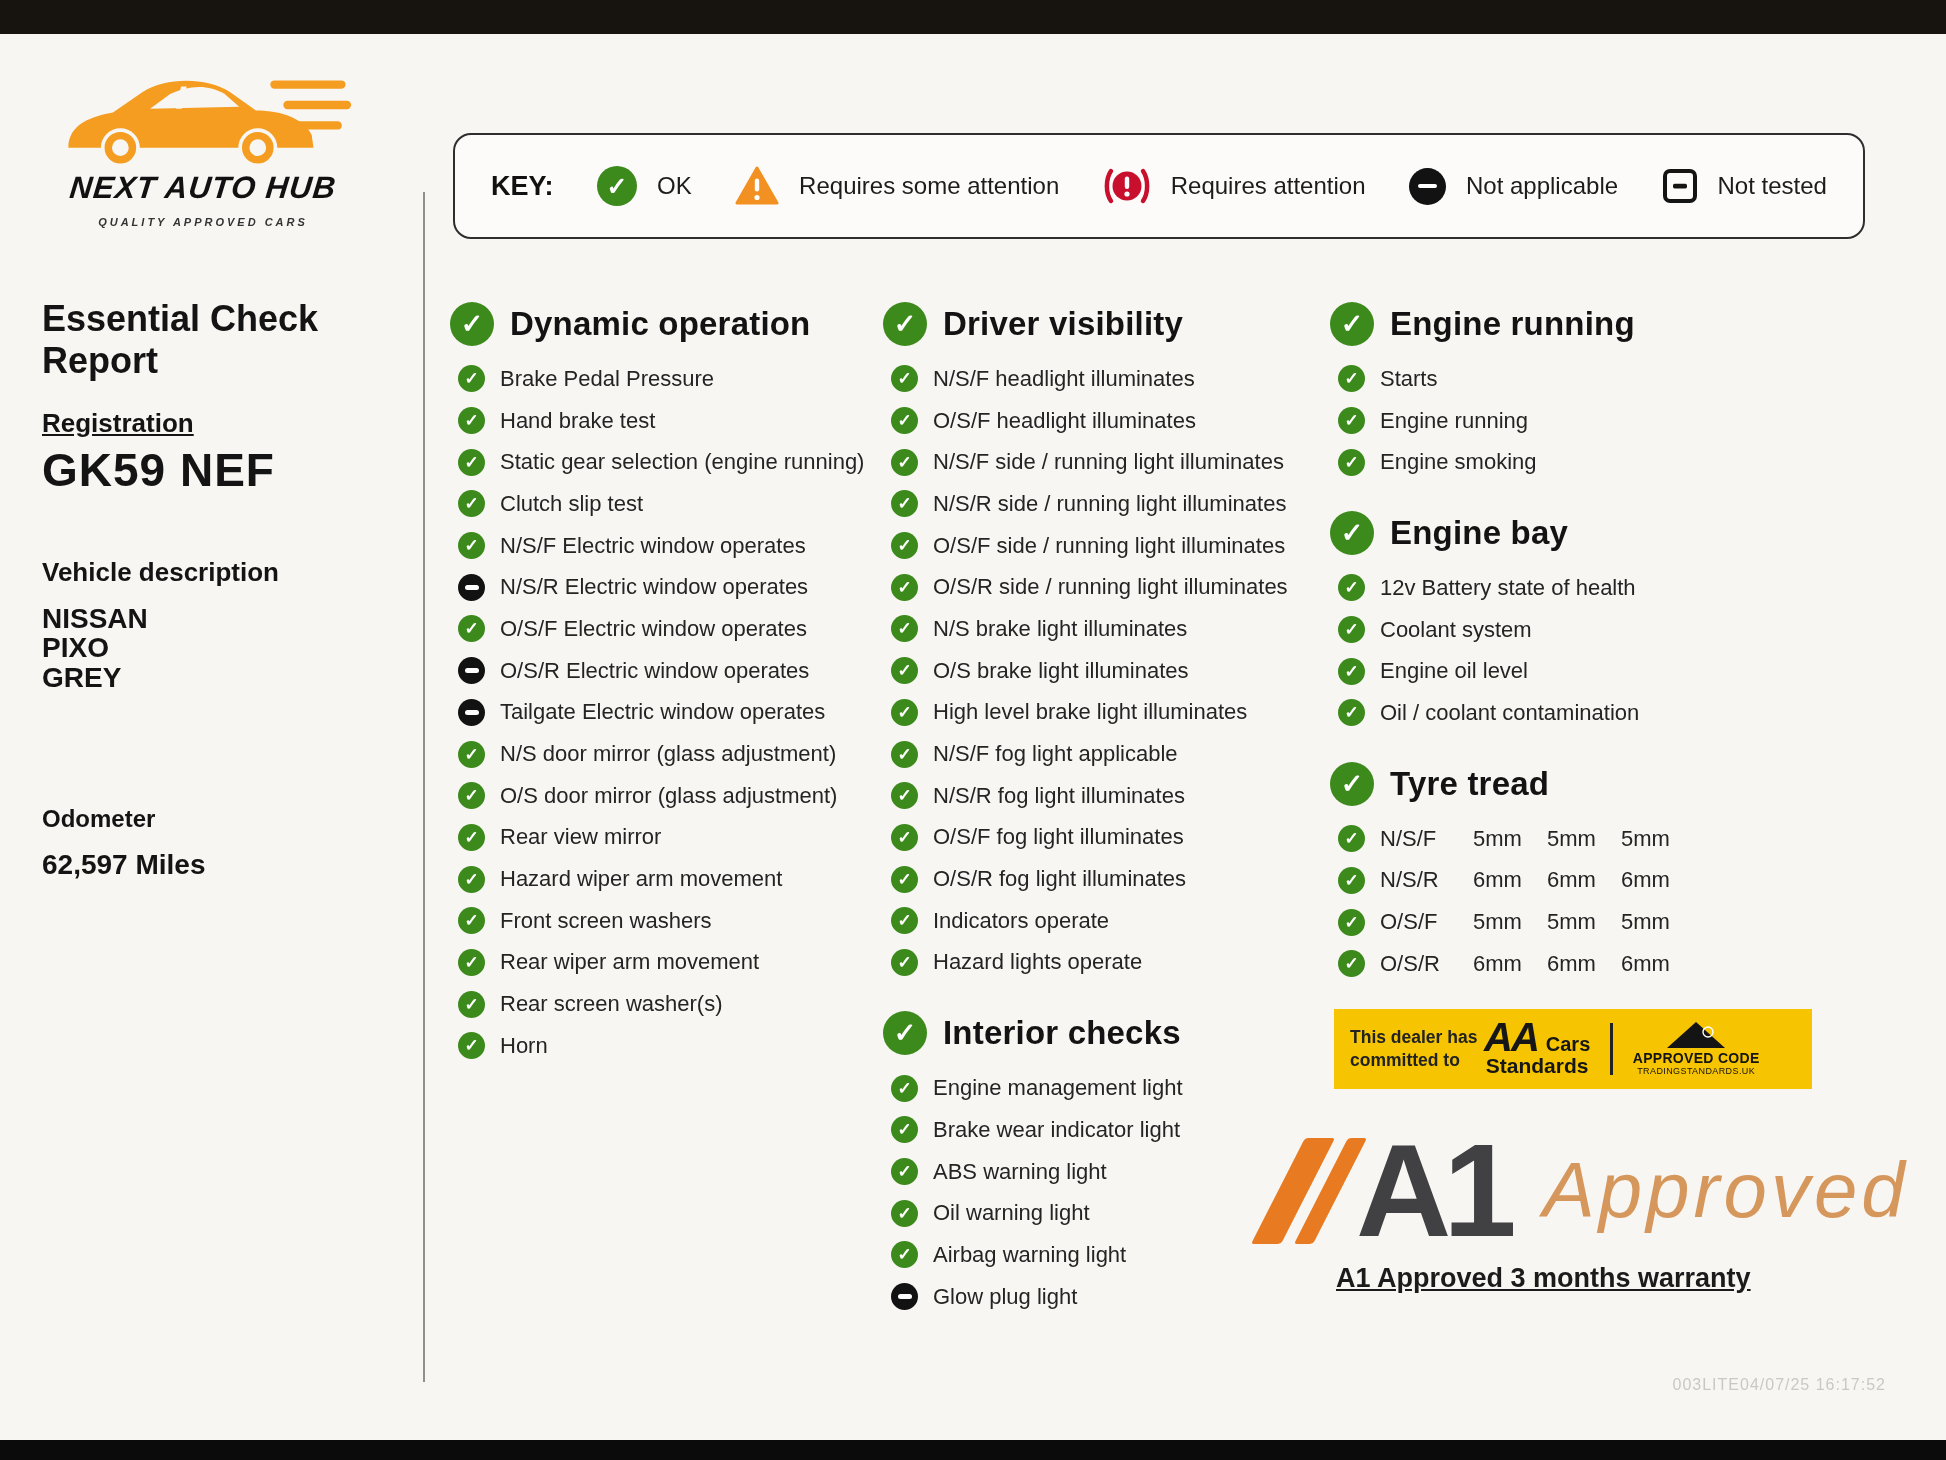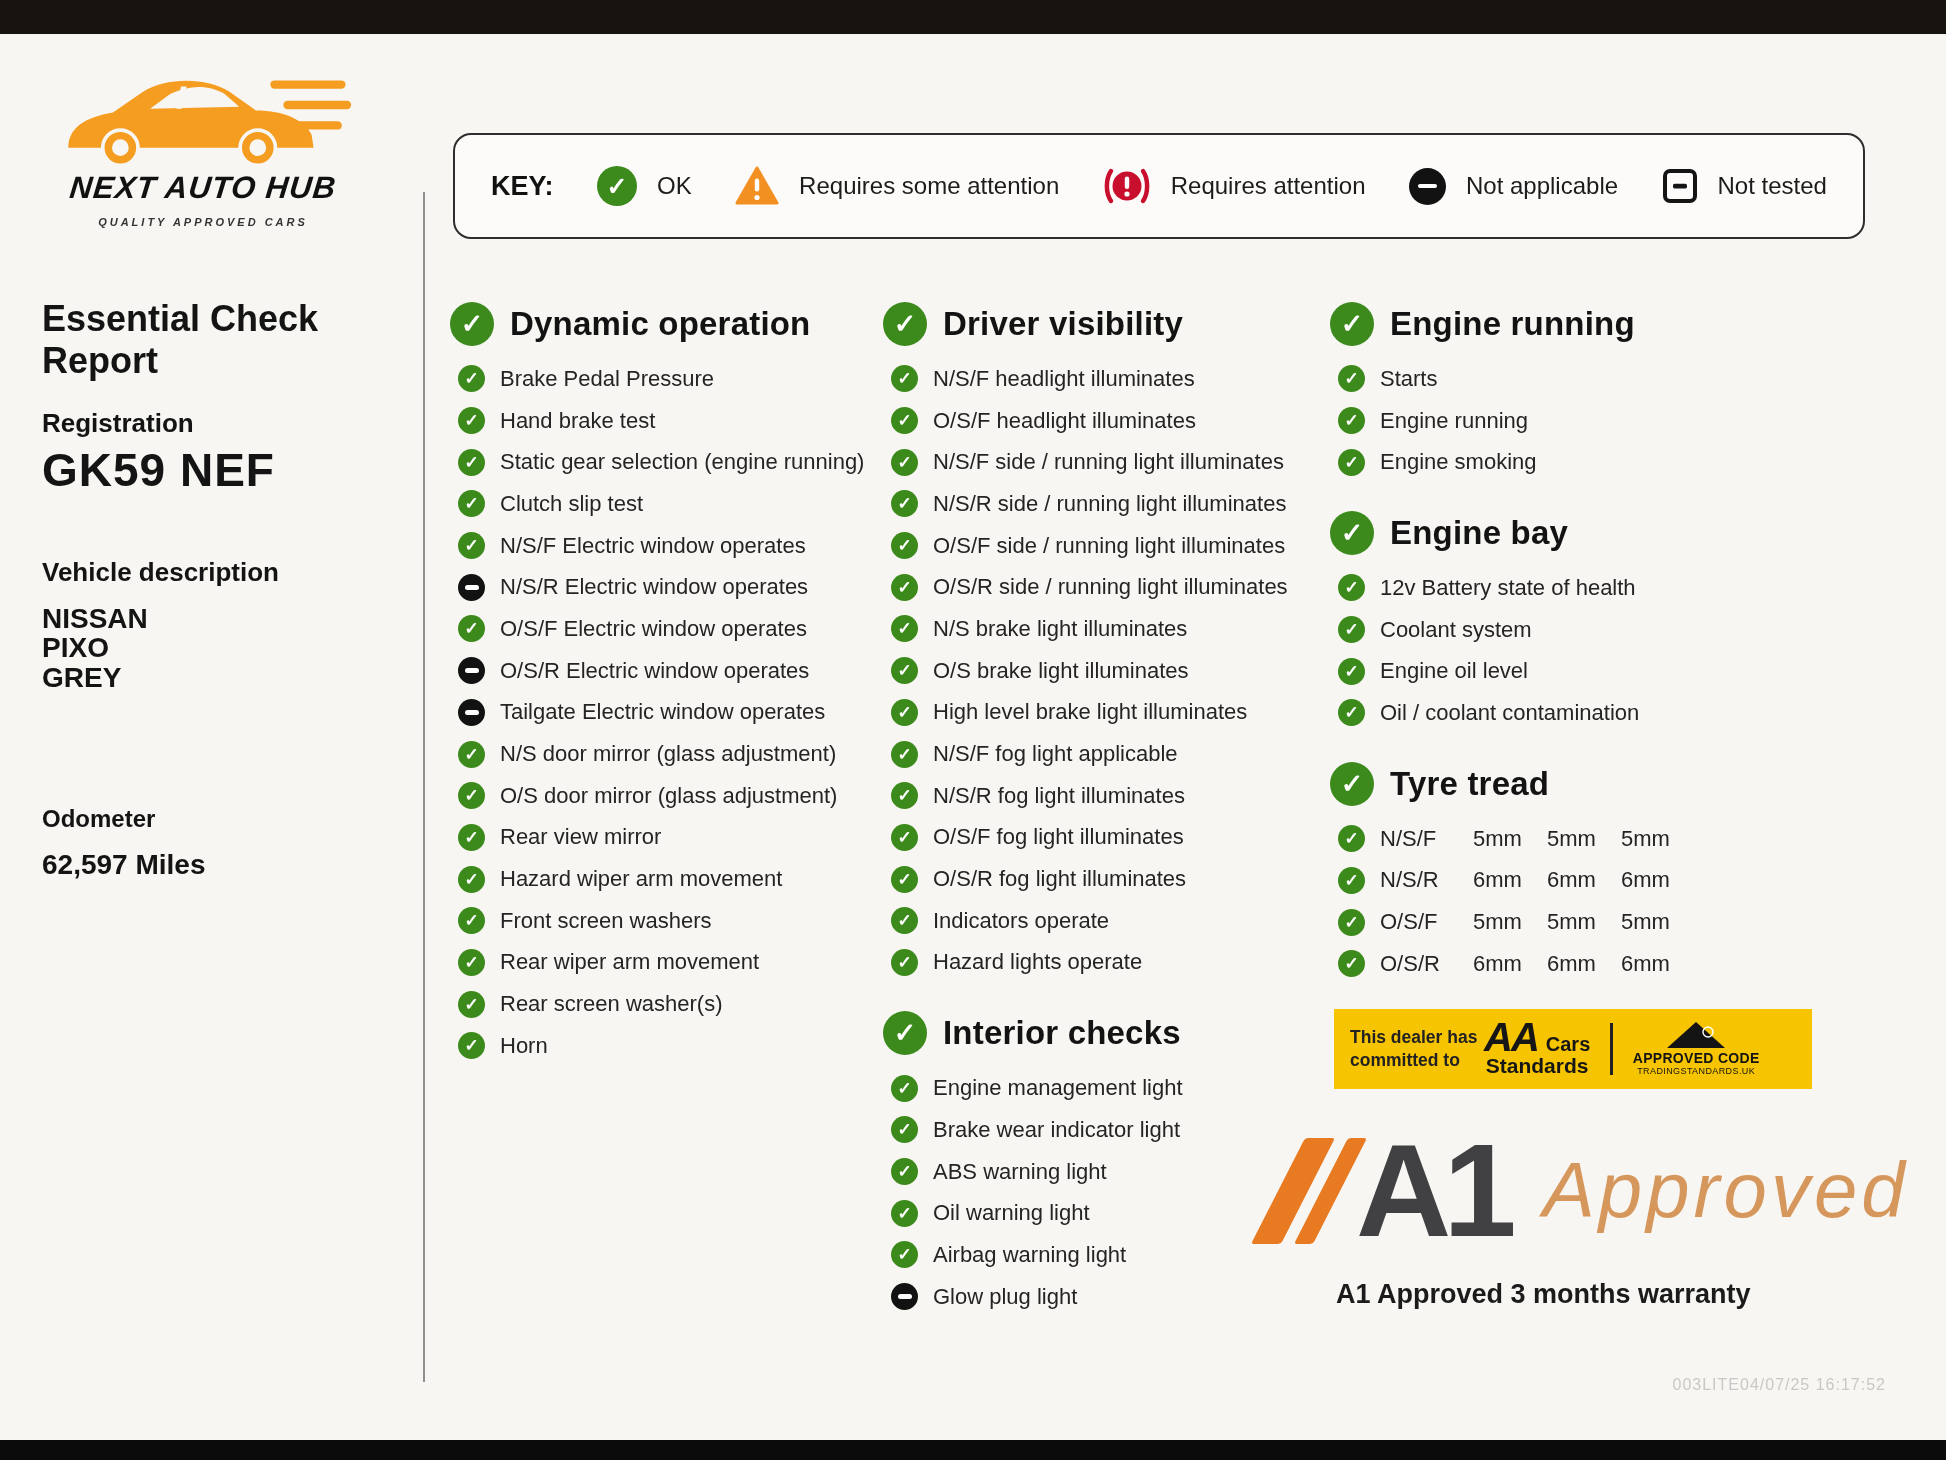--- a/index.html
+++ b/index.html
@@ -25,21 +25,21 @@
   .key-label{font-size:27px;font-weight:800;color:#111;}
   .key-item{display:flex;align-items:center;gap:20px;}
   .key-item-label{font-size:24px;color:#1c1c1c;}
 
   
   .v-divider{position:absolute;left:423px;top:192px;width:2px;height:1190px;background:#8f8f8f;}
 
   
   .sidebar{position:absolute;left:42px;top:298px;width:345px;color:#141414;}
   .report-title{font-size:36px;font-weight:800;line-height:1.16;}
-  .reg-label{margin-top:26px;font-size:26px;font-weight:800;}
+  .reg-label{margin-top:26px;font-size:26px;font-weight:800;text-decoration:underline;}
   .reg-value{margin-top:4px;font-size:46px;font-weight:800;letter-spacing:1px;}
   .veh-label{margin-top:60px;font-size:26px;font-weight:800;}
   .veh-lines{margin-top:16px;font-size:28px;font-weight:800;line-height:1.06;}
   .odo-label{margin-top:112px;font-size:24px;font-weight:800;}
   .odo-value{margin-top:16px;font-size:28px;font-weight:800;}
 
   
   .col{position:absolute;top:298px;}
   .col-0{left:450px;width:445px;}
   .col-1{left:883px;width:455px;}
@@ -72,21 +72,21 @@
   .tsi-block{text-align:center;color:#141414;}
   .tsi-approved{font-size:14px;font-weight:800;letter-spacing:.3px;margin-top:-2px;}
   .tsi-url{font-size:9px;font-weight:400;letter-spacing:.4px;}
 
   
   .a1-block{margin-top:46px;margin-left:-52px;display:flex;align-items:center;height:112px;}
   .a1-slash{width:30px;height:106px;background:var(--a1-orange,#e87b22);transform:skewX(-27deg);border-radius:3px;}
   .a1-slash.thin{width:19px;margin-left:13px;}
   .a1-mark{font-size:132px;font-weight:900;color:var(--a1-dark,#414042);letter-spacing:-8px;line-height:1;margin-left:16px;}
   .a1-approved{font-size:78px;color:var(--approved-tan,#d6975c);margin-left:34px;letter-spacing:4px;font-weight:400;font-style:italic;}
-  .a1-warranty{margin:32px 0 0 6px;font-size:27px;font-weight:600;color:#1b1b1b;}
+  .a1-warranty{margin:16px 0 0 6px;font-size:27px;font-weight:600;color:#1b1b1b;text-decoration:underline;}
 
   .stamp{position:absolute;right:60px;top:1376px;font-size:16px;color:#c9c8c5;letter-spacing:1px;}
 </style>
 </head>
 <body>
 
 <div class="topbar"></div>
 
 <div class="logo-block">
   <svg width="310" height="104" viewBox="0 0 310 112">

